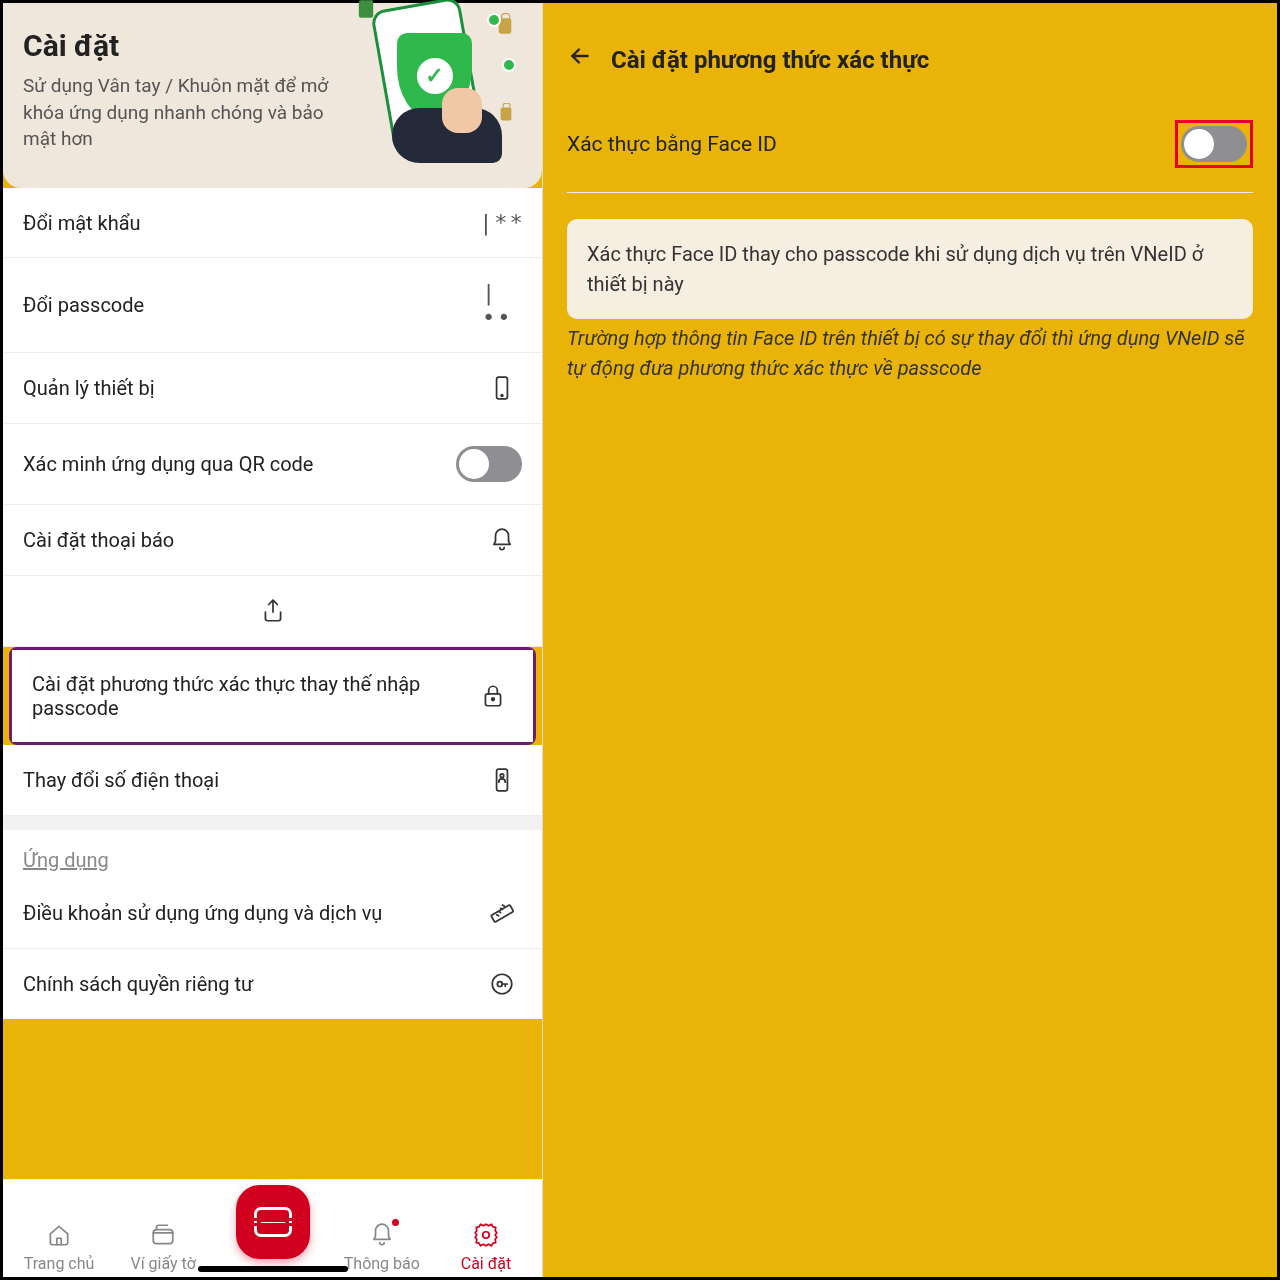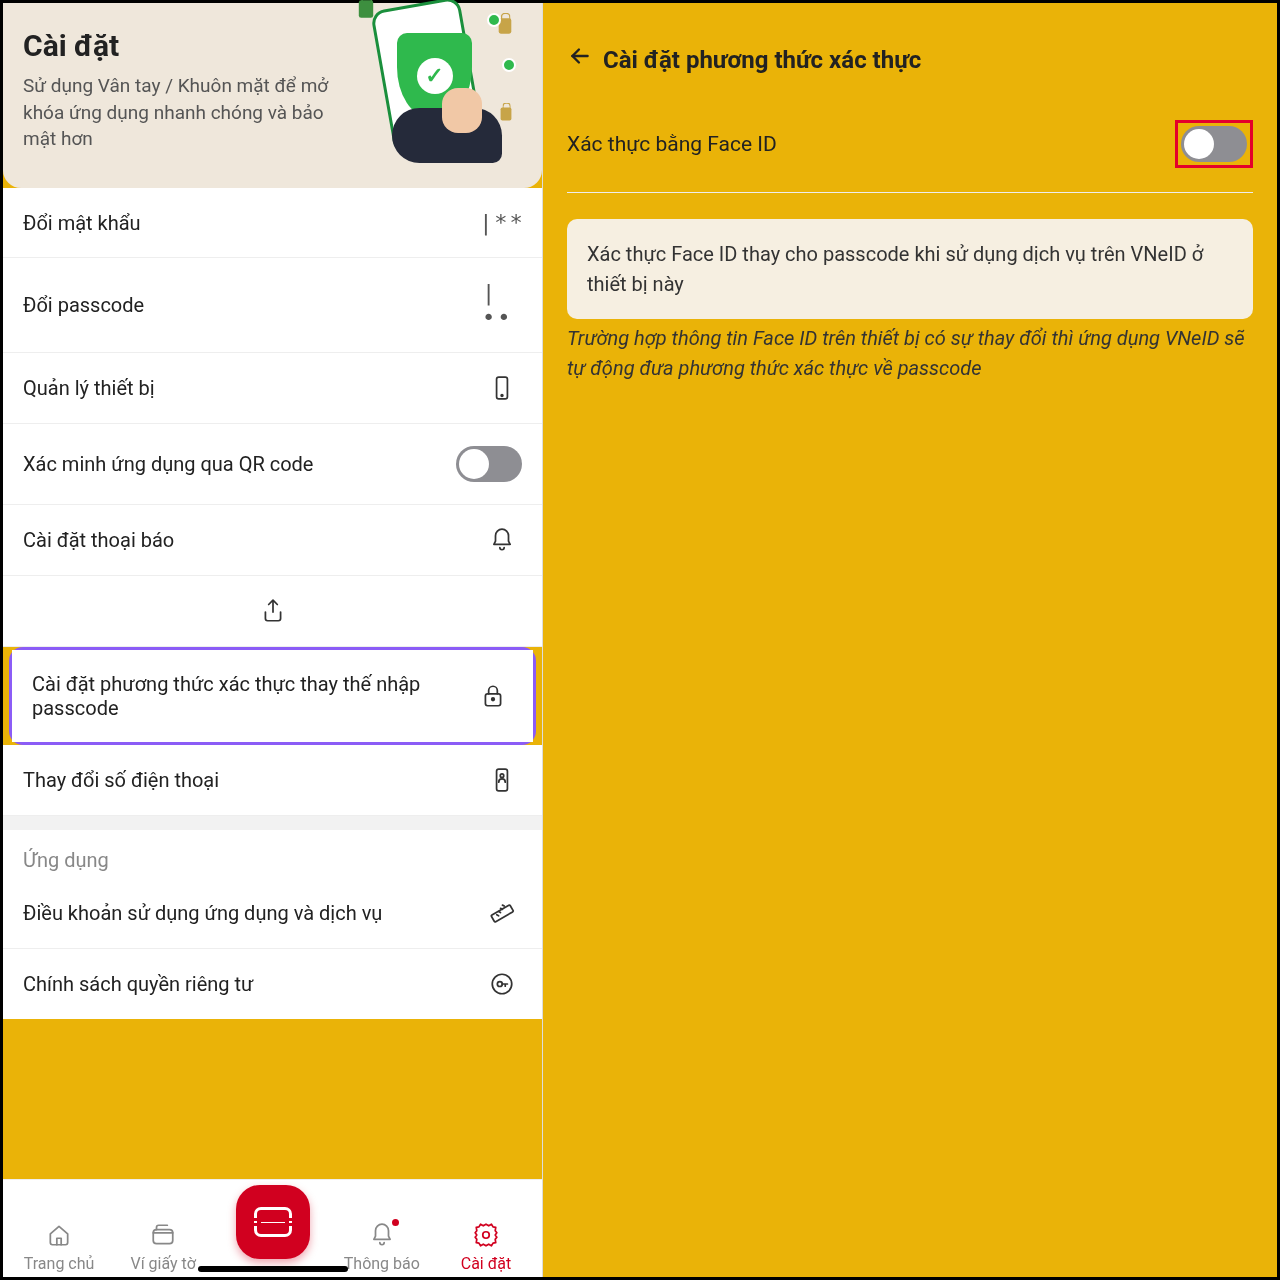--- a/index.html
+++ b/index.html
@@ -125,25 +125,25 @@
   .row .trail {
     width: 40px;
     display:flex;
     align-items:center;
     justify-content:center;
     color: #555;
     font-size: 22px;
   }
   .trail-text { font-family: monospace; font-size:22px; letter-spacing:2px; color:#333;}
   .section-gap { height: 14px; background:#f2f2f2; }
-  .section-label { padding: 18px 20px 6px 20px; font-size:20px; color:#888; background:#fff;}
+  .section-label { padding: 18px 20px 6px 20px; font-size:20px; color:#888; background:#fff;text-decoration:underline;}
   .highlight-box {
-    border: 3px solid #8b5cf6;
+    border: 3px solid #701a75;
     margin: 0 6px;
-    border-radius:14px;
+    border-radius:8px;
   }
   .highlight-box .row { border-bottom: none; }
 
   
   .toggle-off {
     width: 66px; height: 36px; background:#8e8e93;
     border-radius: 20px; position:relative;
   }
   .toggle-off::after{
     content:"";position:absolute;left:3px;top:3px;width:30px;height:30px;
@@ -186,21 +186,21 @@
     position:absolute;bottom:5px;left:50%;transform:translateX(-50%);
     width:150px;height:6px;background:#000;border-radius:4px;
   }
   .notif-dot{position:absolute;top:-3px;right:-4px;width:11px;height:11px;background:#d1001f;border-radius:50%;border:2px solid #fff;}
 
   
   .ico { width:26px;height:26px;stroke:#333;stroke-width:1.6;fill:none;stroke-linecap:round;stroke-linejoin:round;}
 
   
   .right-header {
-    display:flex;align-items:center;gap:10px;
+    display:flex;align-items:center;gap:18px;
     padding: 40px 24px 20px 24px;
   }
   .back-arrow { font-size:28px; color:#222; }
   .right-title { font-size:24px; font-weight:700; color:#222;}
   .right-body { padding: 0 24px; }
   .faceid-row {
     display:flex;align-items:center;justify-content:space-between;
     padding: 24px 0;
     border-bottom:1px solid #eee;
     font-size:21px;color:#222;

